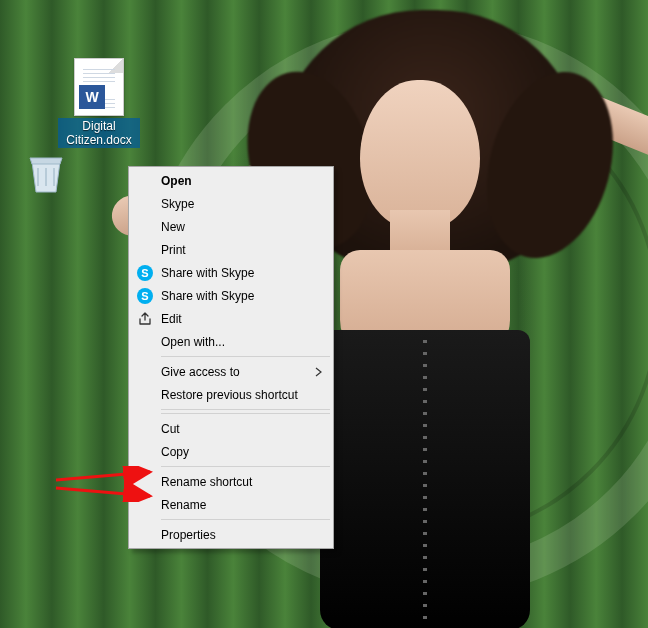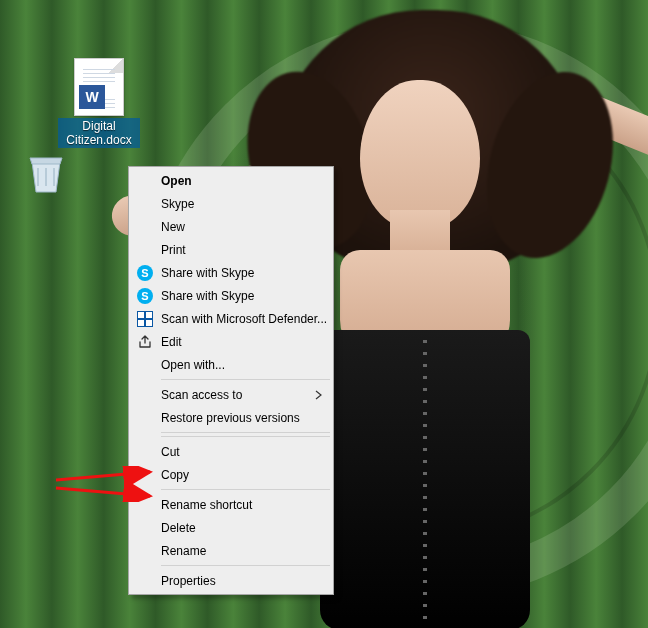--- a/index.html
+++ b/index.html
@@ -270,61 +270,52 @@
     <span>Share with Skype</span>
   </div>
   <div class="item">
     <span class="icon-slot">
         <span class="skype-icon">S</span>
       </span>
     <span>Share with Skype</span>
   </div>
   <div class="item">
     <span class="icon-slot">
-        <span class="defender-icon"></span>
-      </span>
-    <span>Scan with Microsoft Defender...</span>
-  </div>
-  <div class="item">
-    <span class="icon-slot">
       <svg width="16" height="16" viewBox="0 0 16 16">
           <path d="M3 8v5h10V8M8 2v7M5 5l3-3 3 3" fill="none" stroke="#333" stroke-width="1.3" stroke-linecap="round" stroke-linejoin="round"></path>
         </svg>
     </span>
     <span>Edit</span>
   </div>
   <div class="item">
     <span>Open with...</span>
   </div>
   <div class="sep"></div>
   <div class="item">
-    <span>Scan access to</span>
+    <span>Give access to</span>
     <span class="submenu-arrow">
         <svg viewBox="0 0 8 10">
           <path d="M1 1l5 4-5 4" fill="none" stroke="#333" stroke-width="1.2"></path>
         </svg>
       </span>
   </div>
   <div class="item">
-    <span>Restore previous versions</span>
+    <span>Restore previous shortcut</span>
   </div>
   <div class="sep"></div>
   <div class="sep"></div>
   <div class="item">
     <span>Cut</span>
   </div>
   <div class="item">
     <span>Copy</span>
   </div>
   <div class="sep"></div>
   <div class="item">
     <span>Rename shortcut</span>
-  </div>
-  <div class="item">
-    <span>Delete</span>
   </div>
   <div class="item">
     <span>Rename</span>
   </div>
   <div class="sep"></div>
   <div class="item">
     <span>Properties</span>
   </div>
 </div>
 

